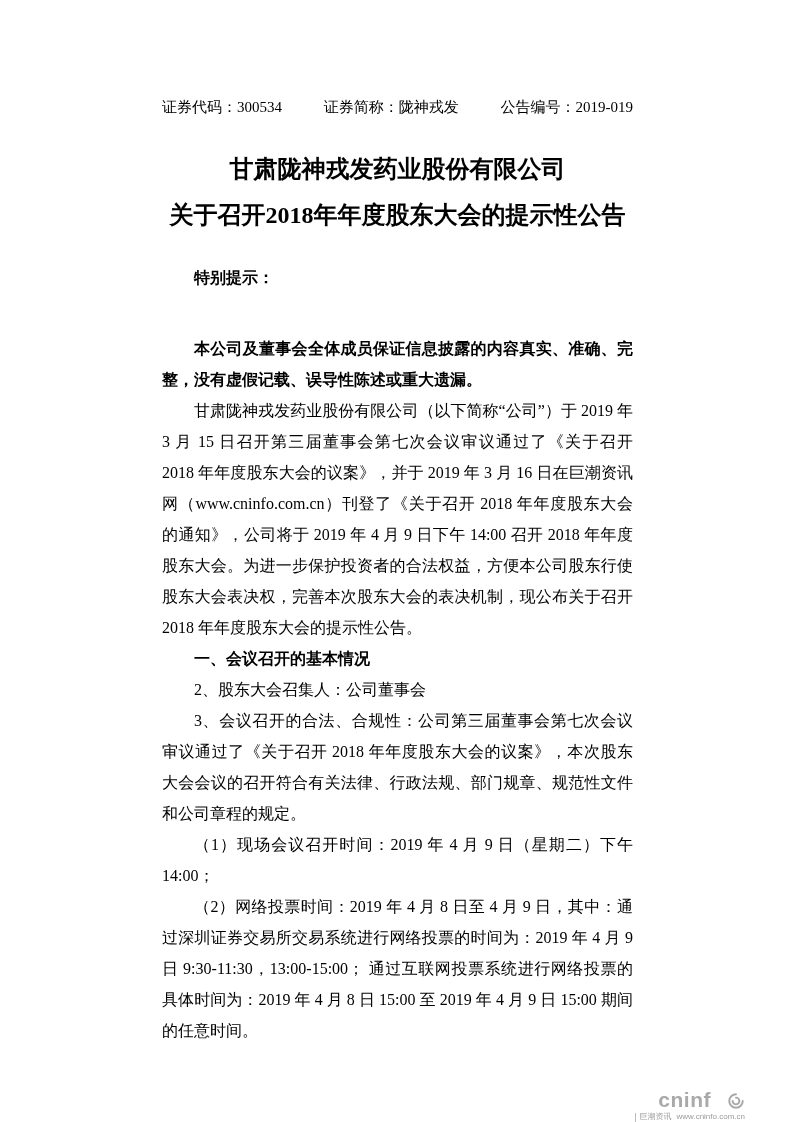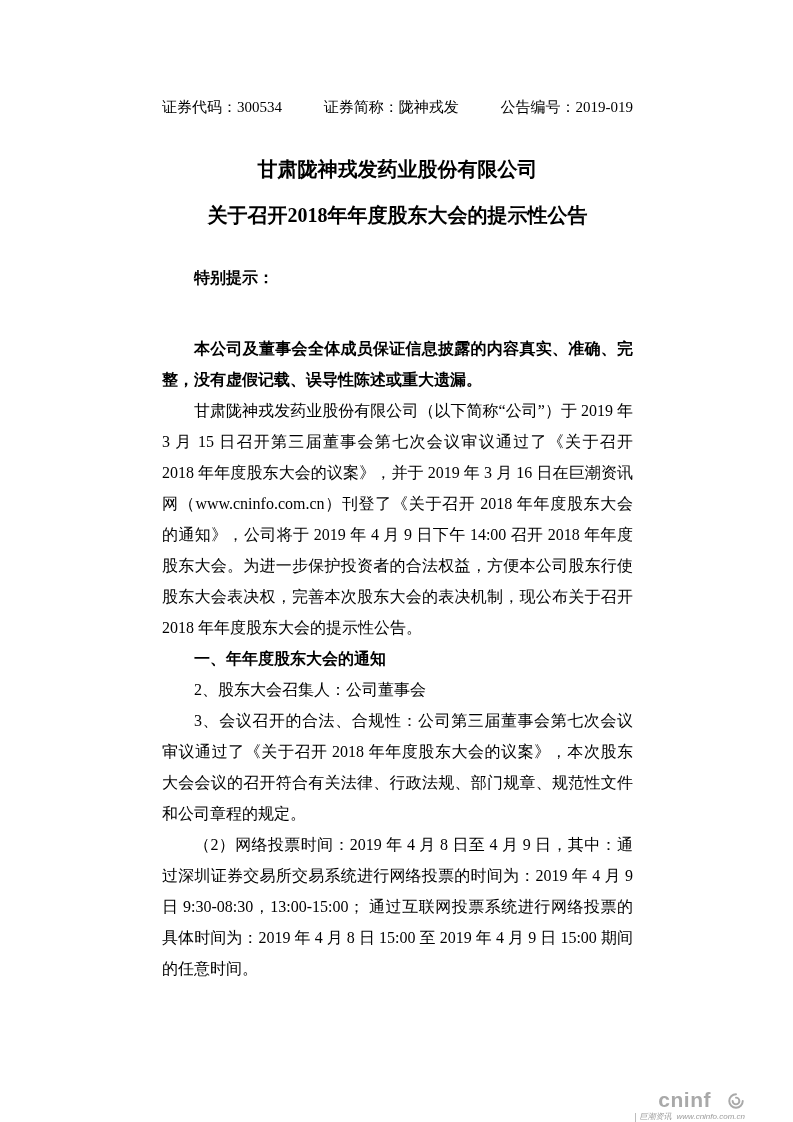--- a/index.html
+++ b/index.html
@@ -20,21 +20,21 @@
   .header-row {
     display: flex;
     justify-content: space-between;
     font-size: 15px;
     line-height: 22px;
   }
   .titles { margin-top: 28px; }
   .doc-title {
     margin: 0;
     text-align: center;
-    font-size: 20px;
+    font-size: 24px;
     font-weight: 700;
     line-height: 46px;
   }
   .body-text p {
     margin: 0;
     font-size: 16px;
     line-height: 31px;
     text-indent: 2em;
     text-align: justify;
   }
@@ -60,21 +60,20 @@
     letter-spacing: 0.5px;
   }
   .footer-logo .swirl { width: 18px; height: 18px; display: inline-block; }
   .footer-logo .sub-row {
     display: flex;
     justify-content: flex-end;
     gap: 5px;
     font-size: 8px;
     margin-top: 2px;
     color: #9b9b9b;
-    font-style: italic;
   }
   .footer-logo .sub-row .cn-name { border-left: 1px solid #bcbcbc; padding-left: 4px; }
 </style>
 </head>
 <body>
 
 <div class="page">
 
   <div class="header-row">
     <span>证券代码：300534</span>
@@ -84,24 +83,25 @@
 
   <div class="titles">
     <h1 class="doc-title">甘肃陇神戎发药业股份有限公司</h1>
     <h1 class="doc-title">关于召开2018年年度股东大会的提示性公告</h1>
   </div>
 
   <div class="body-text">
     <p class="bold gap-mid">特别提示：</p>
     <p class="bold gap-large">本公司及董事会全体成员保证信息披露的内容真实、准确、完整，没有虚假记载、误导性陈述或重大遗漏。</p>
     <p>甘肃陇神戎发药业股份有限公司（以下简称“公司”）于 2019 年 3 月 15 日召开第三届董事会第七次会议审议通过了《关于召开 2018 年年度股东大会的议案》，并于 2019 年 3 月 16 日在巨潮资讯网（www.cninfo.com.cn）刊登了《关于召开 2018 年年度股东大会的通知》，公司将于 2019 年 4 月 9 日下午 14:00 召开 2018 年年度股东大会。为进一步保护投资者的合法权益，方便本公司股东行使股东大会表决权，完善本次股东大会的表决机制，现公布关于召开 2018 年年度股东大会的提示性公告。</p>
-    <p class="bold">一、年年度股东大会的通知</p>
+    <p class="bold">一、会议召开的基本情况</p>
     <p>2、股东大会召集人：公司董事会</p>
     <p>3、会议召开的合法、合规性：公司第三届董事会第七次会议审议通过了《关于召开 2018 年年度股东大会的议案》，本次股东大会会议的召开符合有关法律、行政法规、部门规章、规范性文件和公司章程的规定。</p>
-    <p>（2）网络投票时间：2019 年 4 月 8 日至 4 月 9 日，其中：通过深圳证券交易所交易系统进行网络投票的时间为：2019 年 4 月 9 日 9:30-08:30，13:00-15:00；  通过互联网投票系统进行网络投票的具体时间为：2019 年 4 月 8 日 15:00 至 2019 年 4 月 9 日 15:00 期间的任意时间。</p>
+    <p>（1）现场会议召开时间：2019 年 4 月 9 日（星期二）下午 14:00；</p>
+    <p>（2）网络投票时间：2019 年 4 月 8 日至 4 月 9 日，其中：通过深圳证券交易所交易系统进行网络投票的时间为：2019 年 4 月 9 日 9:30-11:30，13:00-15:00；  通过互联网投票系统进行网络投票的具体时间为：2019 年 4 月 8 日 15:00 至 2019 年 4 月 9 日 15:00 期间的任意时间。</p>
   </div>
 
   <div class="footer-logo">
     <div class="logo-row">
       <span>cninf</span>
       <span class="swirl">
         <svg viewBox="0 0 24 24" width="18" height="18" fill="none" stroke="#a9a9a9" stroke-width="2.6" stroke-linecap="round">
           <path d="M12 3 a9 9 0 1 0 9 9"></path>
           <path d="M12 7.5 a4.5 4.5 0 1 1 -4.5 4.5"></path>
         </svg>

